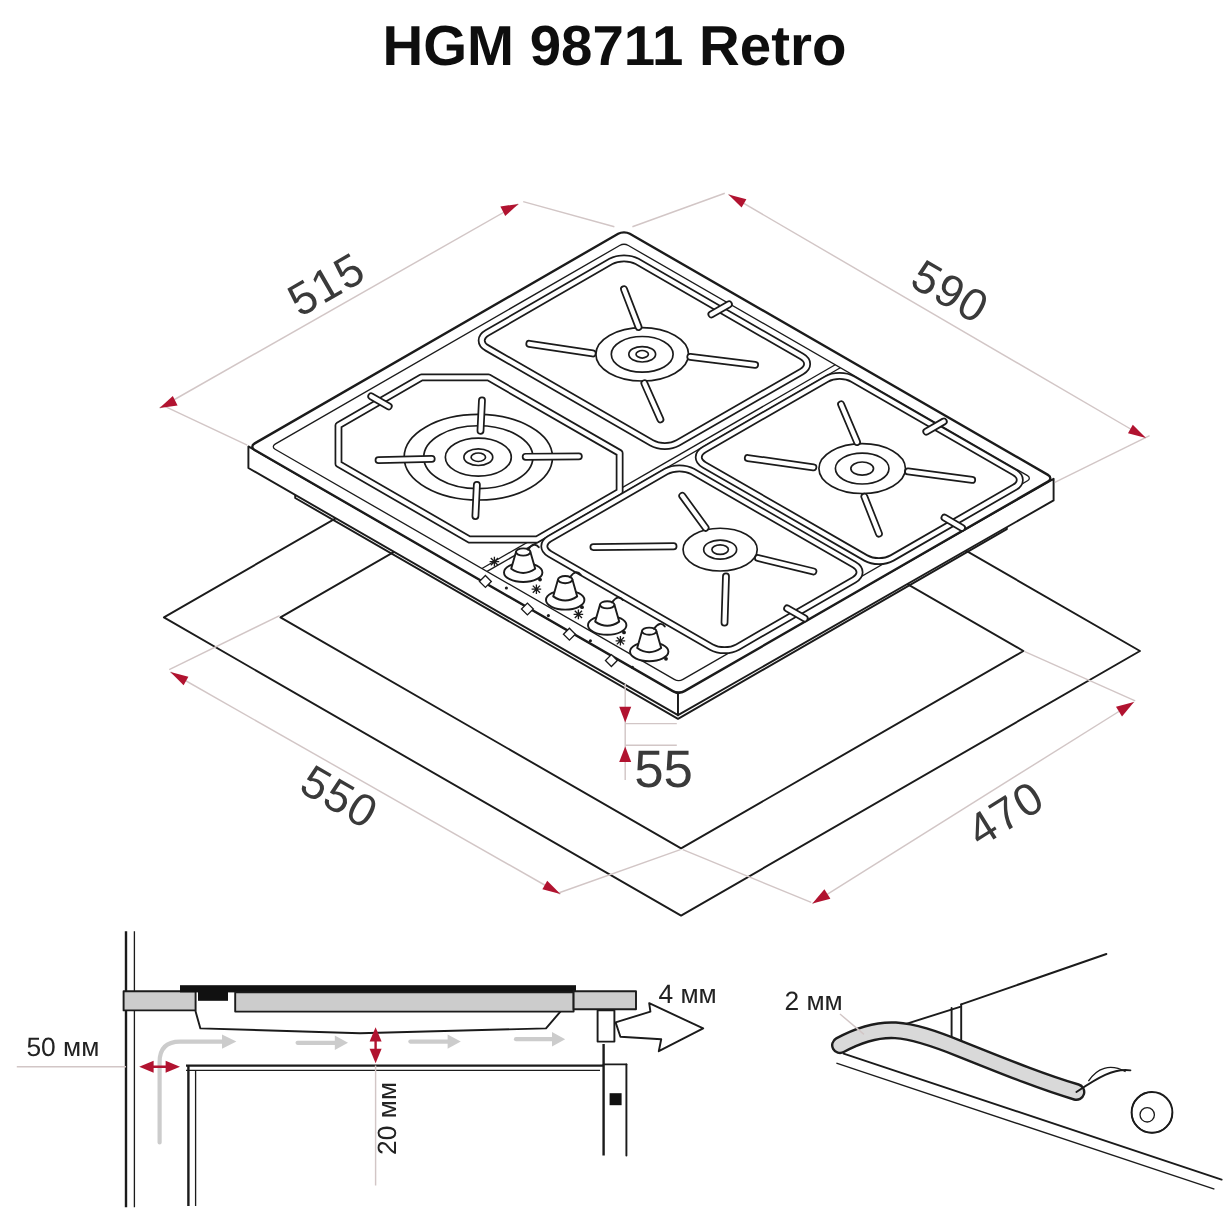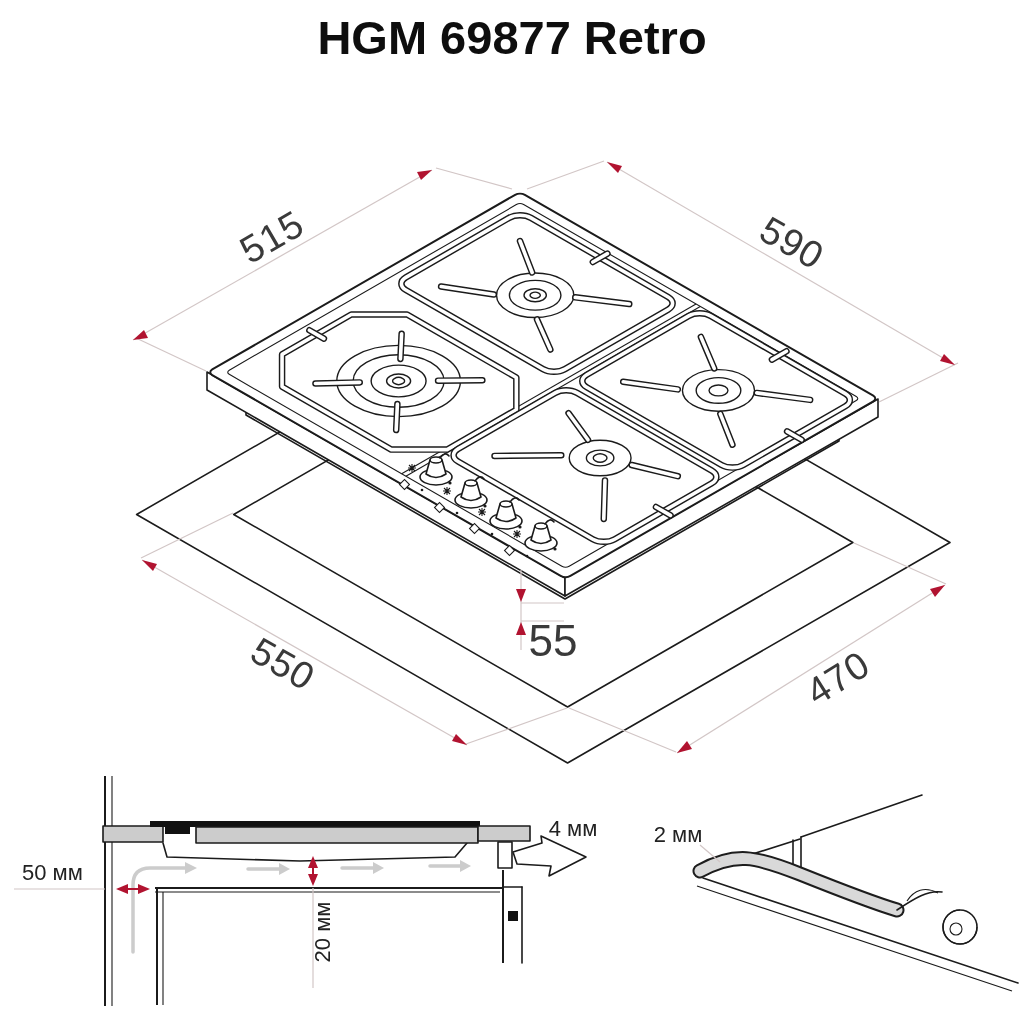--- a/index.html
+++ b/index.html
@@ -24,21 +24,21 @@
   .bar-i{stroke:#ffffff;stroke-width:3.6;fill:none;stroke-linecap:round;stroke-linejoin:round;}
   .brn  {stroke:#1b1b1b;stroke-width:1.4;fill:#ffffff;}
   .dimtx{font-family:"Liberation Sans",sans-serif;font-size:38px;fill:#3a3a3a;letter-spacing:1px;}
   .dimtx55{font-family:"Liberation Sans",sans-serif;font-size:44px;fill:#3a3a3a;}
   .mmtx {font-family:"Liberation Sans",sans-serif;font-size:22px;fill:#222;}
 </style>
 </head>
 <body>
 
 <div class="page">
-  <h1 class="title">HGM 69877 Retro</h1>
+  <h1 class="title">HGM 98711 Retro</h1>
 
   <svg width="1024" height="1024" viewBox="0 0 1024 1024">
 
     <g>
       <g transform="matrix(0.607,0.35,-0.607,0.35,519,294)">
         <rect x="0" y="0" width="710" height="630" class="ln" vector-effect="non-scaling-stroke"></rect>
         <rect x="80" y="80" width="550" height="470" class="ln" vector-effect="non-scaling-stroke"></rect>
       </g>
     </g>
 

